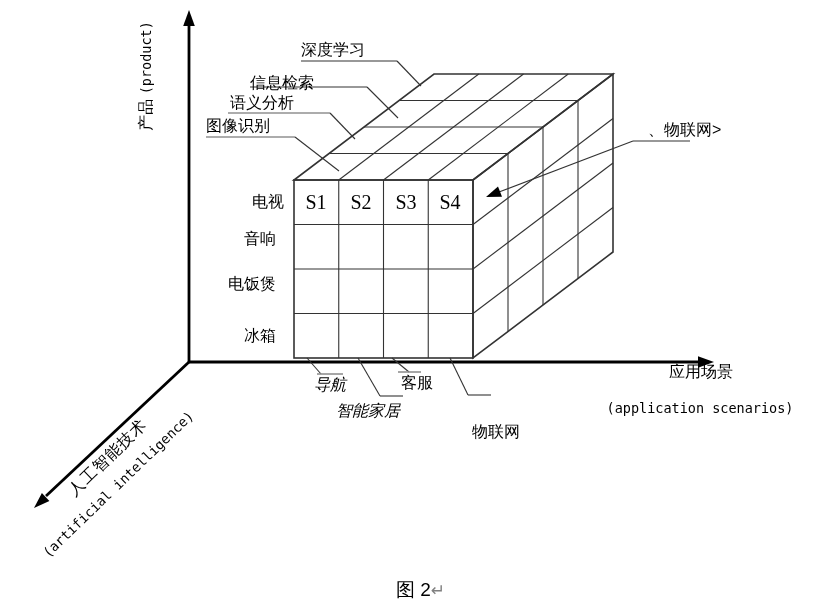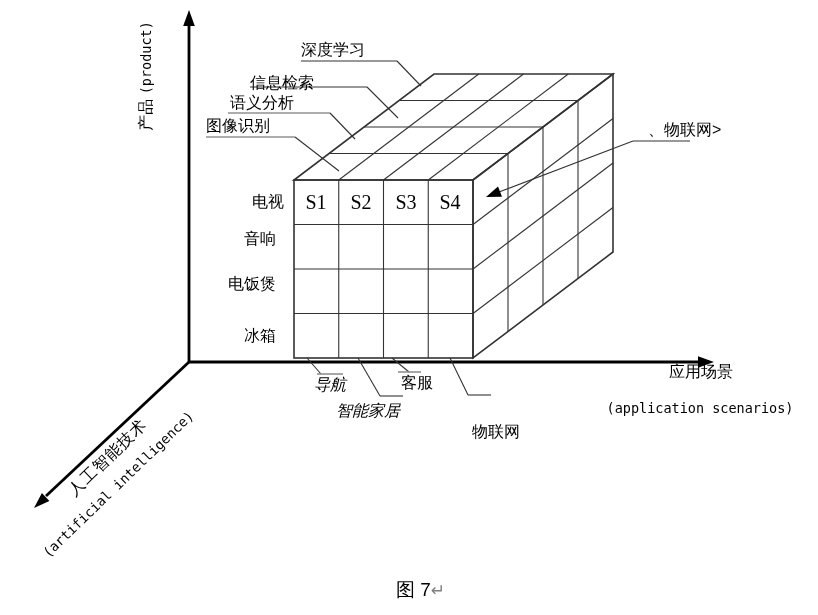--- a/index.html
+++ b/index.html
@@ -140,16 +140,16 @@
   <div class="lbl lbl-center" style="left:496px;top:402px;margin-top:21px;">物联网</div>
 
   <div class="cellS" style="left:316px;top:194px;">S1</div>
   <div class="cellS" style="left:361px;top:194px;text-align:center;">S2</div>
   <div class="cellS" style="left:406px;top:194px;">S3</div>
   <div class="cellS" style="left:450px;top:194px;">S4</div>
 
   <div class="annot" style="left:648px;top:121px;">、物联网&gt;</div>
 
   <div class="caption">
-    <span>图 7</span><span class="ret">↵</span>
+    <span>图 2</span><span class="ret">↵</span>
   </div>
 
 </div>
 
 </body></html>

